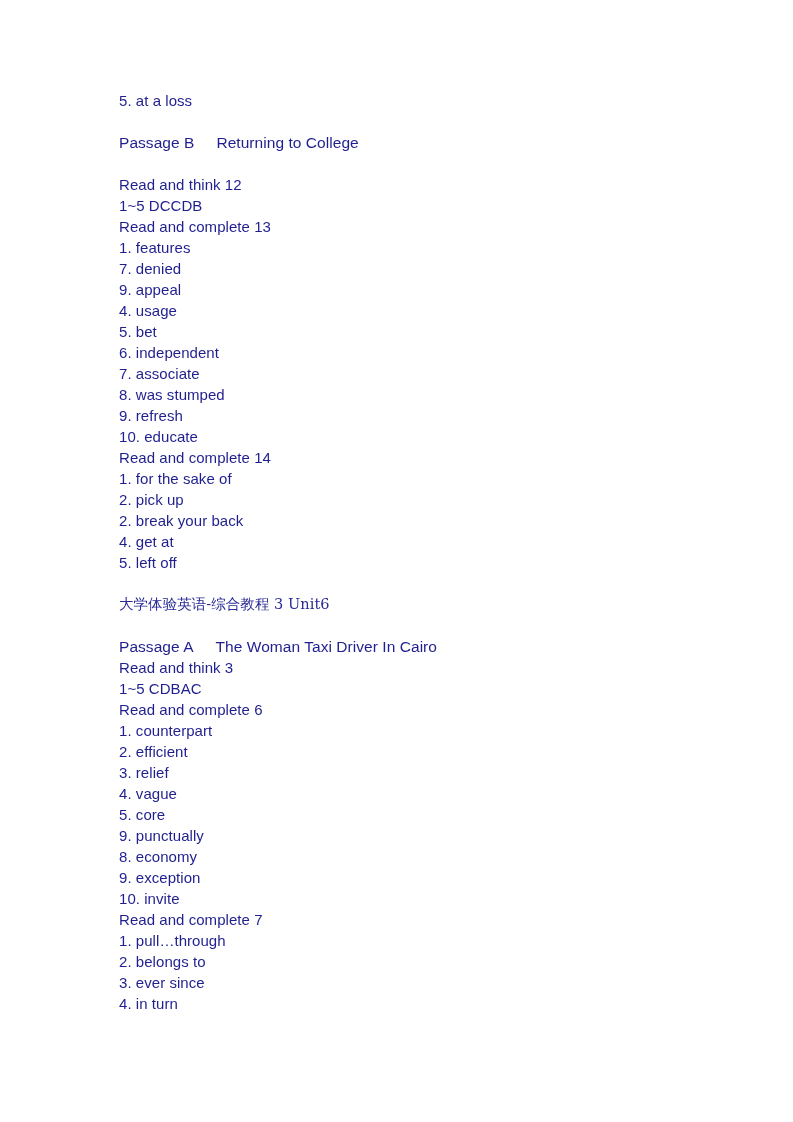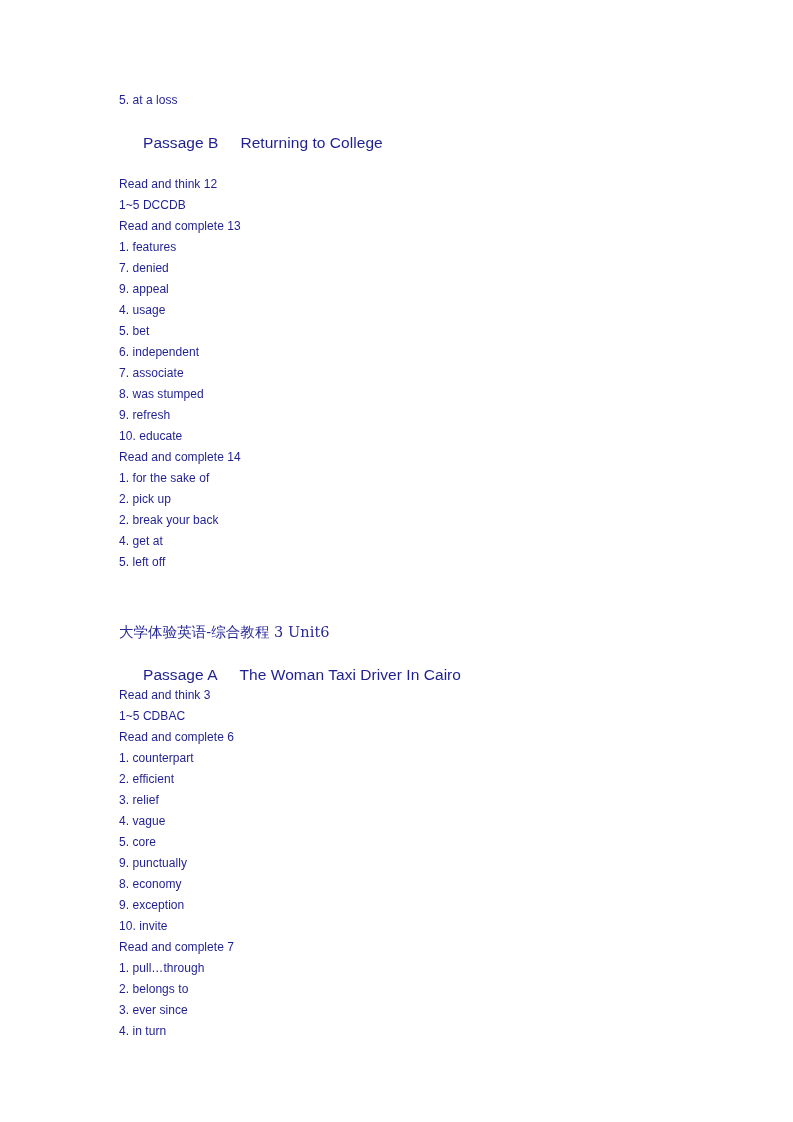--- a/index.html
+++ b/index.html
@@ -24,38 +24,36 @@
   }
   #doc-body {
     position: absolute;
     left: 119px;
     top: 90px;
     width: 600px;
   }
   .line {
     color: #1f1f8f;
     font-family: "Liberation Sans", sans-serif;
-    font-size: 12px;
+    font-size: 15px;
     line-height: 21px;
     height: 21px;
     white-space: pre;
     letter-spacing: 0.05px;
   }
   .line.blank {
     height: 21px;
   }
   .line.heading {
     font-size: 15.5px;
-    margin-left: 24px;
   }
   .line.cn {
     font-family: "DejaVu Serif", "Liberation Serif", serif;
     font-size: 14.5px;
     color: #2a2a96;
-    margin-top: 28px;
   }
   .tabgap {
     display: inline-block;
     width: 22px;
   }
 </style>
 </head>
 <body>
 
 <div id="page">

